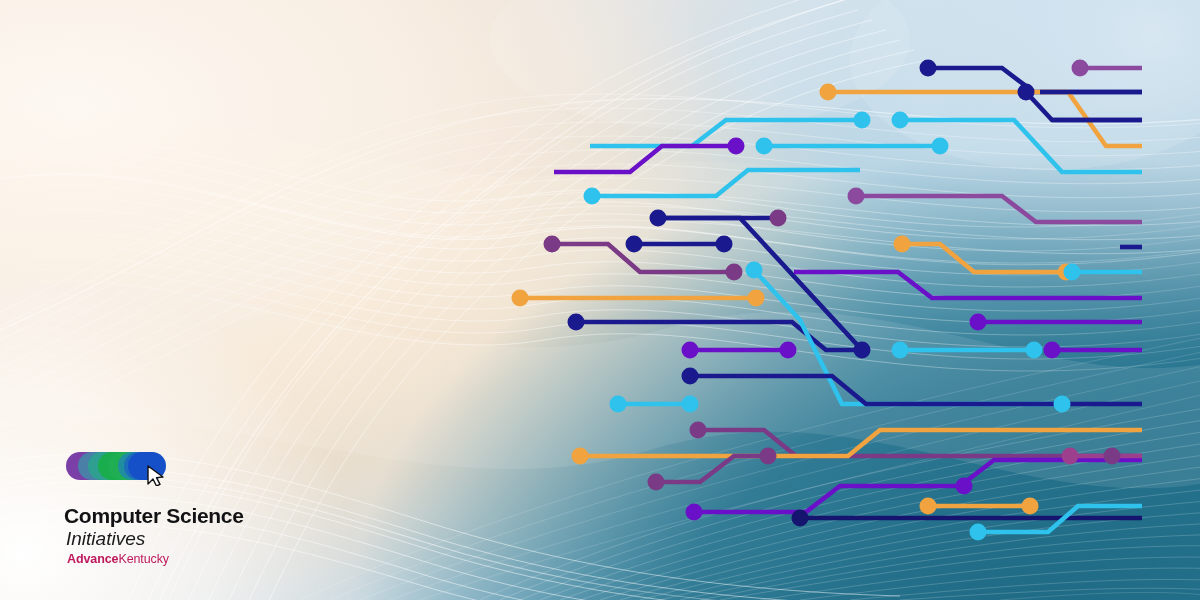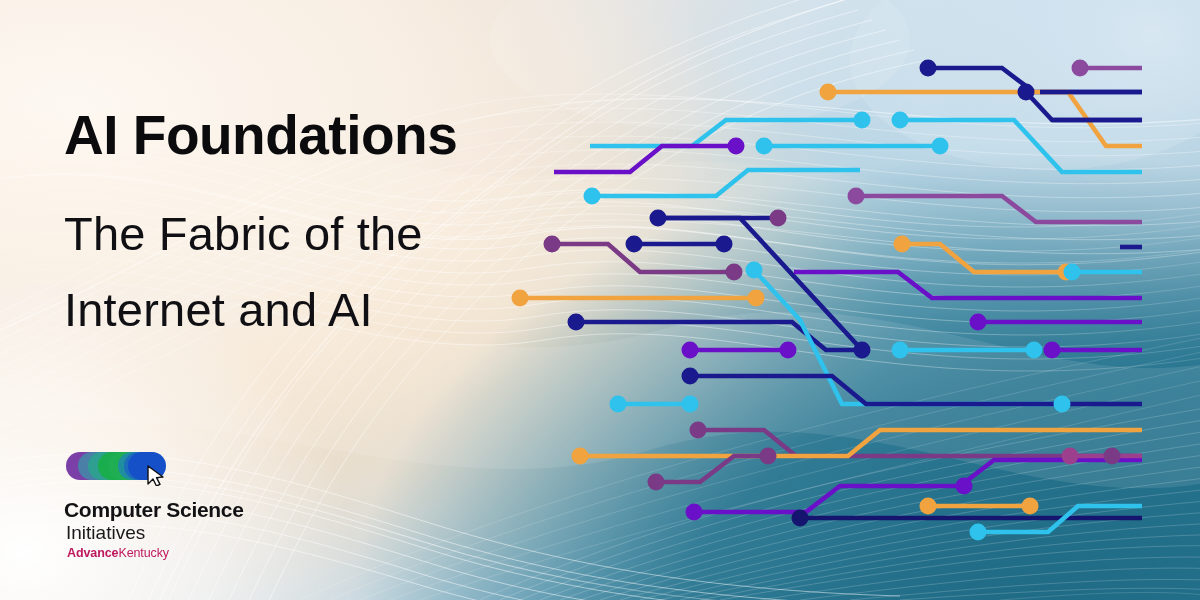--- a/index.html
+++ b/index.html
@@ -77,28 +77,28 @@
   }
 
   
   .logo {
     position: absolute;
     left: 64px; top: 446px;
     width: 200px;
   }
   .logo-mark { position: relative; width: 120px; height: 40px; }
   .logo-mark svg { display: block; }
-  .logo-text { margin-top: 12px; }
+  .logo-text { margin-top: 18px; }
   .logo-l1 {
     font-size: 21px; font-weight: 700; color: #121214;
     letter-spacing: -0.3px; line-height: 1.12; white-space: nowrap;
   }
   .logo-l2 {
     font-size: 19px; font-weight: 400; color: #1a1a1c;
-    letter-spacing: 0px; line-height: 1.18; padding-left: 2px;
+    letter-spacing: 0px; line-height: 1.18; padding-left: 2px; font-style: italic;
   }
   .logo-l3 {
     font-size: 12.5px; color: #be185d; letter-spacing: -0.1px;
     padding-left: 3px; margin-top: 2px; white-space: nowrap;
   }
   .logo-l3 b { font-weight: 700; }
   .logo-l3 span.k { font-weight: 400; }
 </style>
 </head>
 <body>
@@ -374,26 +374,21 @@
         <circle cx="964" cy="486" r="8.5" fill="#6a10c8"></circle>
         <circle cx="694" cy="512" r="8.5" fill="#6a10c8"></circle>
         <circle cx="800" cy="518" r="8.5" fill="#151570"></circle>
         <circle cx="928" cy="506" r="8.5" fill="#f0a33f"></circle>
         <circle cx="1030" cy="506" r="8.5" fill="#f0a33f"></circle>
         <circle cx="978" cy="532" r="8.5" fill="#2ec2ec"></circle>
       </g>
     </svg>
   </div>
 
-  <div class="headline">AI Foundations</div>
-
-  <div class="subline">
-    <div>The Fabric of the</div>
-    <div>Internet and AI</div>
-  </div>
+
 
   <div class="logo">
     <div class="logo-mark">
       <svg width="120" height="40" viewBox="0 0 120 40" aria-hidden="true">
         <g>
           <rect x="2" y="6" width="48" height="28" rx="14" fill="#7b3fa8"></rect>
           <rect x="14" y="6" width="48" height="28" rx="14" fill="#4a80a8"></rect>
           <rect x="24" y="6" width="48" height="28" rx="14" fill="#2f9f92"></rect>
           <rect x="34" y="6" width="48" height="28" rx="14" fill="#19ad4e"></rect>
           <rect x="44" y="6" width="48" height="28" rx="14" fill="#1fae52"></rect>

